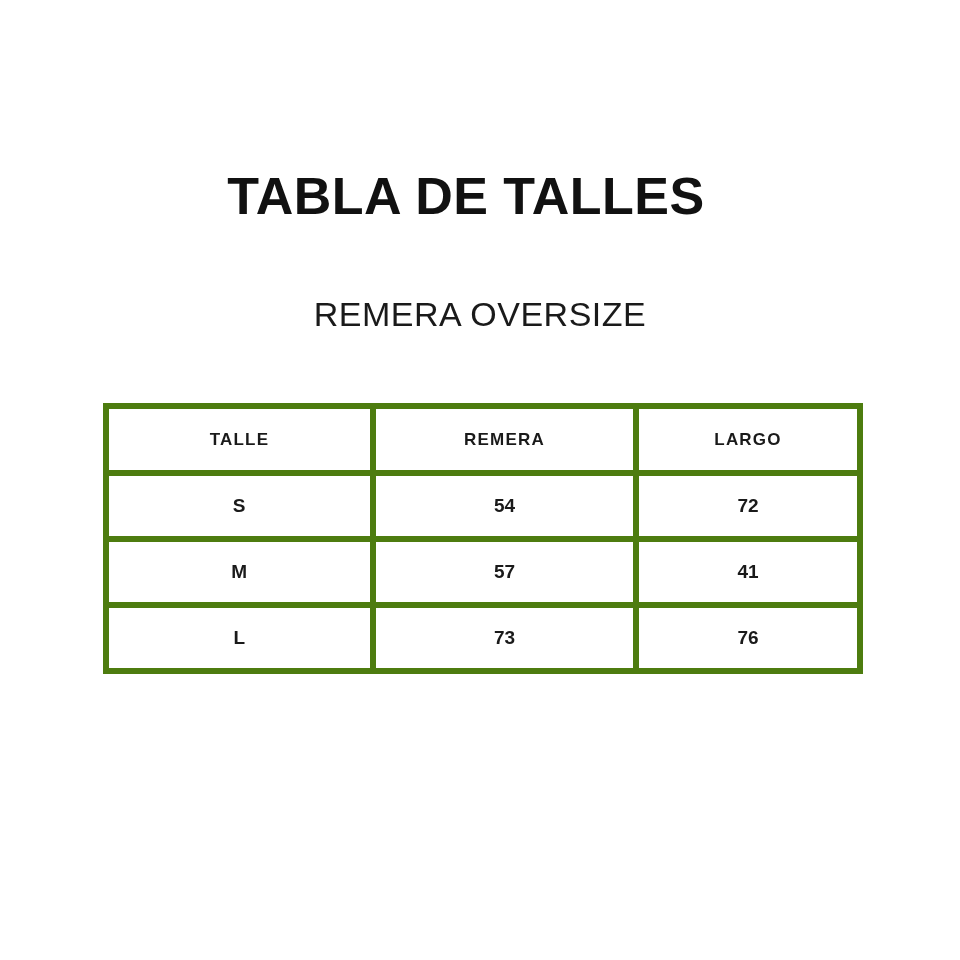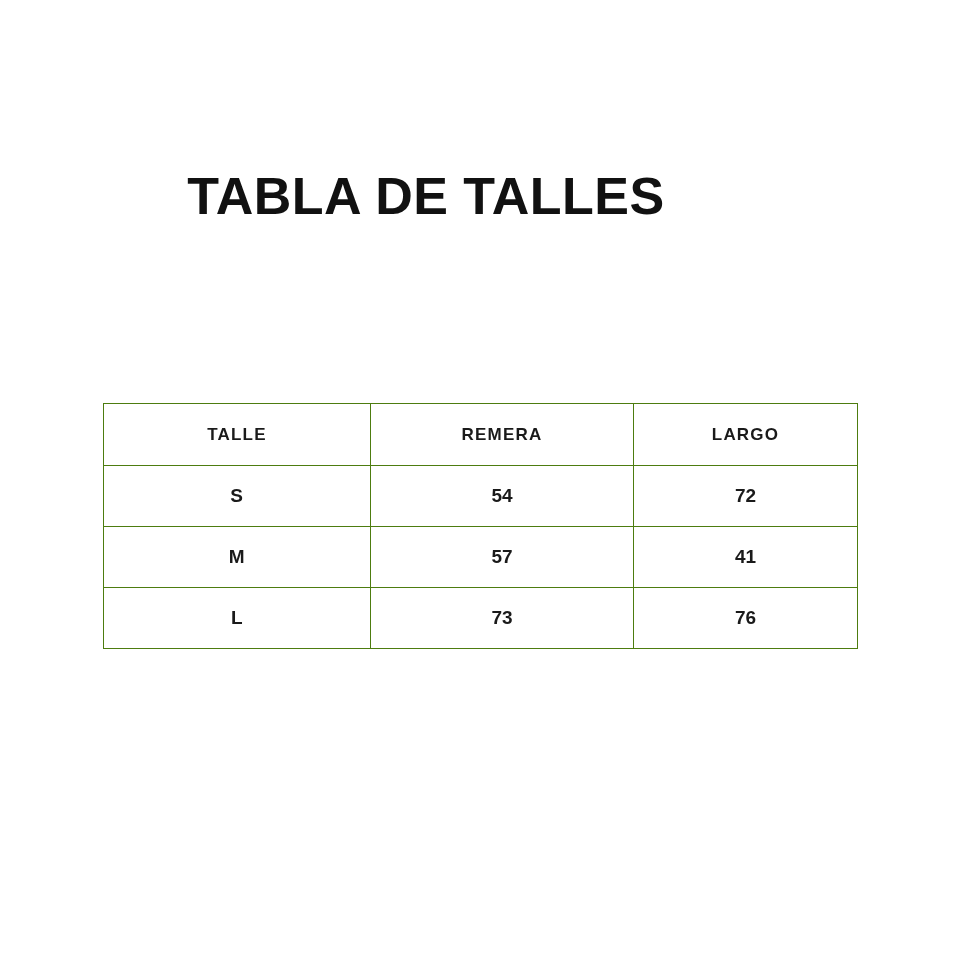--- a/index.html
+++ b/index.html
@@ -24,20 +24,21 @@
     position: absolute;
     top: 168px;
     left: 0;
     width: 852px;
     text-align: center;
     font-size: 52px;
     font-weight: 700;
     letter-spacing: 0.5px;
     color: #111111;
     line-height: 1.1;
+    padding-left: 40px;
   }
   .subtitle {
     position: absolute;
     top: 296px;
     left: 0;
     width: 960px;
     text-align: center;
     font-size: 34px;
     font-weight: 400;
     letter-spacing: 0.5px;
@@ -50,21 +51,21 @@
     left: 103px;
     width: 754px;
   }
   table.size-table {
     border-collapse: collapse;
     width: 754px;
     table-layout: fixed;
   }
   table.size-table td,
   table.size-table th {
-    border: 1px solid #4d7c0f;
+    border: 6px solid #4d7c0f;
     height: 60px;
     text-align: center;
     vertical-align: middle;
     padding: 0;
   }
   table.size-table thead th {
     font-size: 17px;
     font-weight: 700;
     letter-spacing: 1.2px;
     color: #1a1a1a;
@@ -83,20 +84,21 @@
   col.col-ancho { width: 263px; }
   col.col-largo { width: 224px; }
 </style>
 </head>
 <body>
 
 <div class="page">
 
   <div class="title">TABLA DE TALLES</div>
 
+  <div class="subtitle">REMERA OVERSIZE</div>
 
   <div class="table-wrap">
     <table class="size-table">
       <colgroup>
         <col class="col-talle">
         <col class="col-ancho">
         <col class="col-largo">
       </colgroup>
       <thead>
         <tr>

